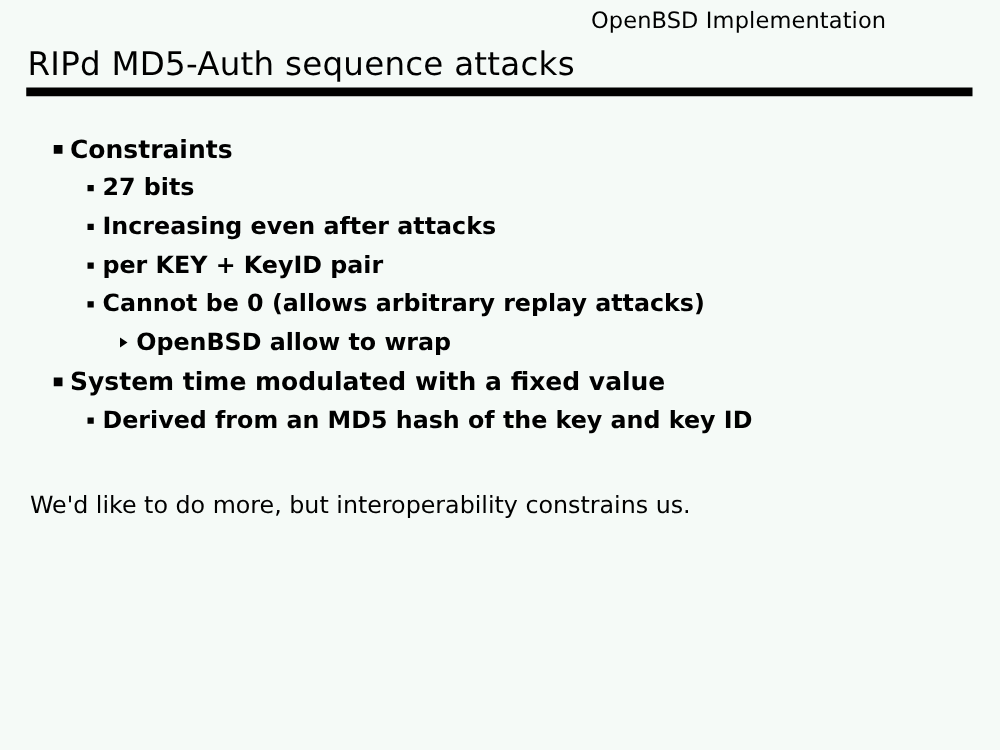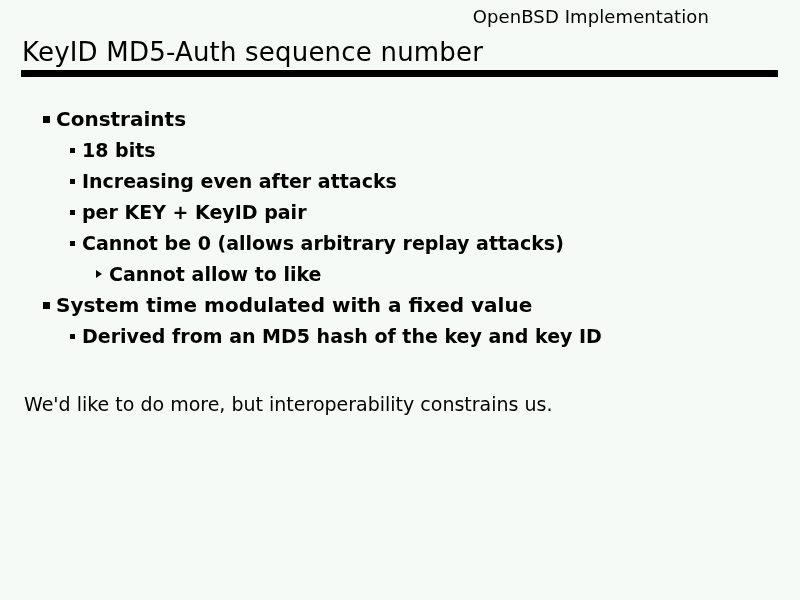--- a/index.html
+++ b/index.html
@@ -141,54 +141,54 @@
     color: #000;
   }
 </style>
 </head>
 <body>
 
 <div class="slide">
 
   <div class="slide-header">OpenBSD Implementation</div>
 
-  <div class="slide-title">KeyID MD5-Auth sequence number</div>
+  <div class="slide-title">RIPd MD5-Auth sequence attacks</div>
 
   <div class="title-rule"></div>
 
   <div class="content">
 
     <div class="bullet-row lvl1">
       <span class="marker"></span>
       <span class="txt">Constraints</span>
     </div>
 
     <div class="bullet-row lvl2">
       <span class="marker"></span>
-      <span class="txt">18 bits</span>
+      <span class="txt">27 bits</span>
     </div>
 
     <div class="bullet-row lvl2">
       <span class="marker"></span>
       <span class="txt">Increasing even after attacks</span>
     </div>
 
     <div class="bullet-row lvl2">
       <span class="marker"></span>
       <span class="txt">per KEY + KeyID pair</span>
     </div>
 
     <div class="bullet-row lvl2">
       <span class="marker"></span>
       <span class="txt">Cannot be 0 (allows arbitrary replay attacks)</span>
     </div>
 
     <div class="bullet-row lvl3">
       <span class="marker"></span>
-      <span class="txt">Cannot allow to like</span>
+      <span class="txt">OpenBSD allow to wrap</span>
     </div>
 
     <div class="bullet-row lvl1">
       <span class="marker"></span>
       <span class="txt">System time modulated with a fixed value</span>
     </div>
 
     <div class="bullet-row lvl2">
       <span class="marker"></span>
       <span class="txt">Derived from an MD5 hash of the key and key ID</span>

